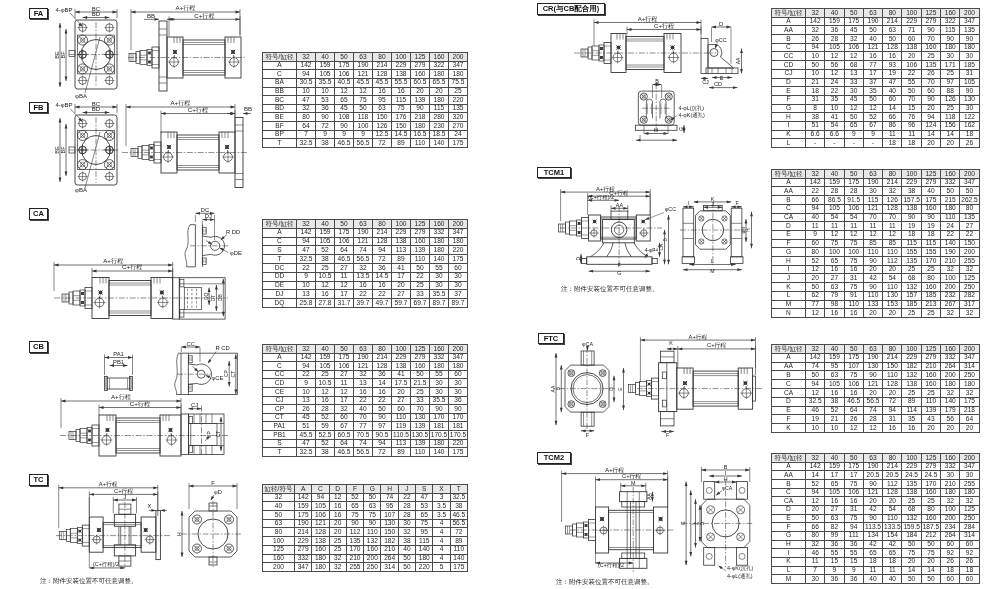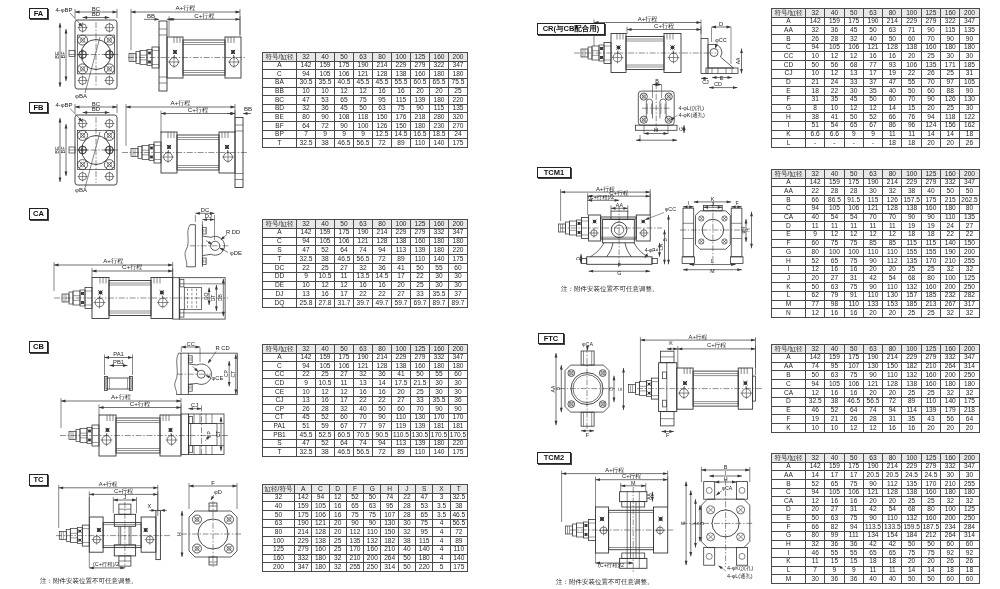--- a/index.html
+++ b/index.html
@@ -1146,21 +1146,21 @@
 <text x="727.0" y="570.0" font-size="5.4" text-anchor="start" fill="#222">4-φK(沉孔)</text>
 <text x="727.0" y="577.5" font-size="5.4" text-anchor="start" fill="#222">4-φL(通孔)</text>
 <line x1="726.0" y1="571.0" x2="719.0" y2="566.0" stroke="#353535" stroke-width="0.5"></line>
 <polygon points="718.2,565.4 722.7,566.9 721.0,569.2" fill="#353535"></polygon>
 </svg>
 <div class="lab" style="left:29px;top:7.5px;width:17px">FA</div>
 <div class="lab" style="left:29px;top:101.5px;width:17px">FB</div>
 <div class="lab" style="left:29px;top:208px;width:17px">CA</div>
 <div class="lab" style="left:29px;top:341px;width:17px">CB</div>
 <div class="lab" style="left:29px;top:474px;width:17px">TC</div>
-<div class="lab" style="left:537px;top:23px;width:66px">CR(与CB配合用)</div>
+<div class="lab" style="left:537px;top:3px;width:66px">CR(与CB配合用)</div>
 <div class="lab" style="left:537px;top:166.5px;width:32px">TCM1</div>
 <div class="lab" style="left:538px;top:332.5px;width:24px">FTC</div>
 <div class="lab" style="left:537px;top:452px;width:32px">TCM2</div>
 <table class="tbl" style="left:262px;top:52px;width:205px;height:95px">
 <colgroup>
         <col style="width:34px">
         <col style="width:19px">
         <col style="width:19px">
         <col style="width:19px">
         <col style="width:19px">

